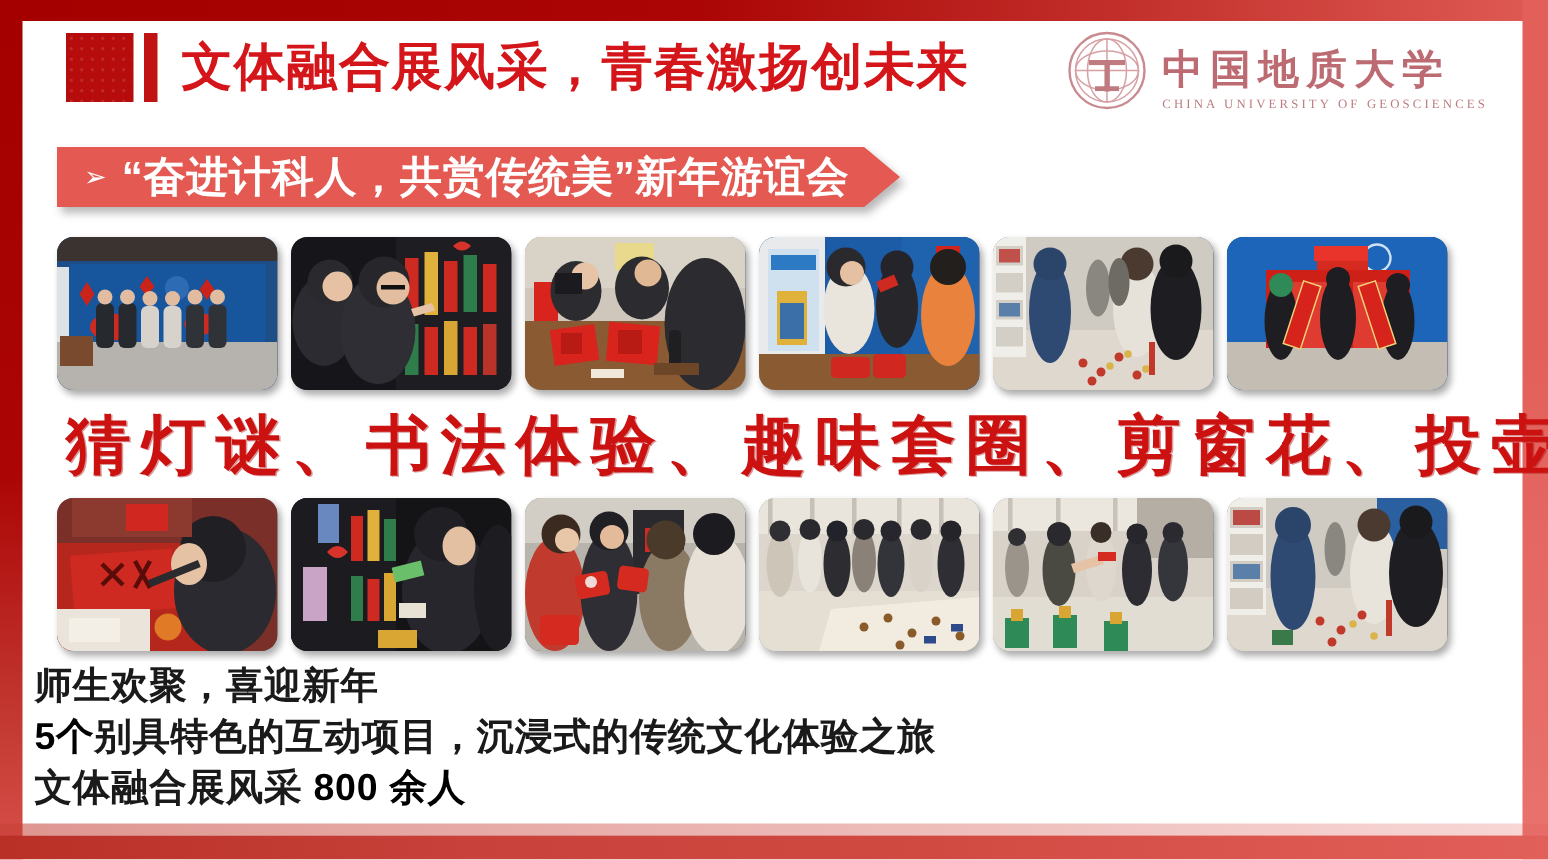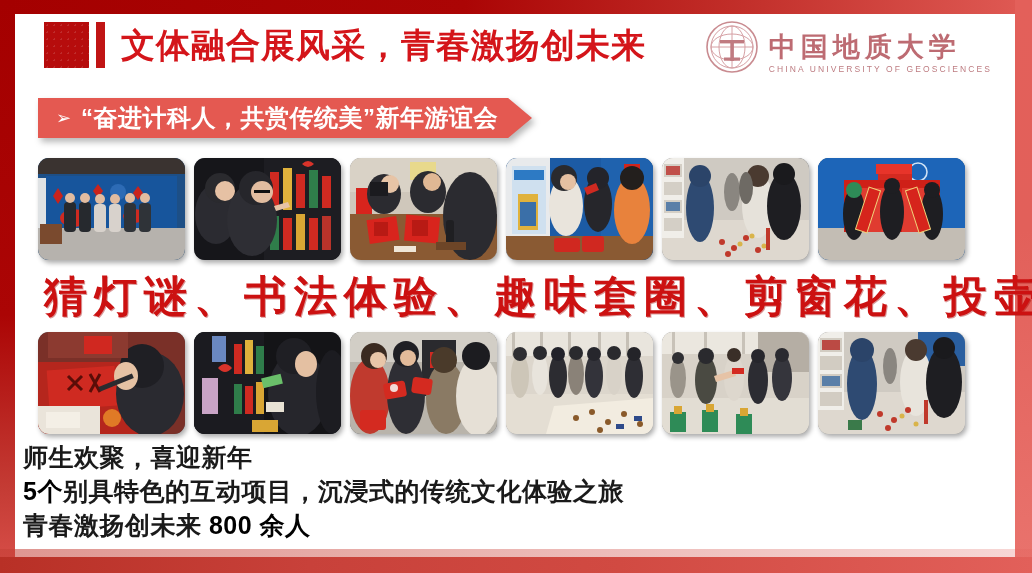--- a/index.html
+++ b/index.html
@@ -28,30 +28,30 @@
   .title-text{font-size:34px;font-weight:bold;color:#d4151a;letter-spacing:1px;
     white-space:nowrap;line-height:1;}
 
   
   .logo{position:absolute;right:40px;top:20px;display:flex;align-items:flex-end;}
   .logo-mark{width:54px;height:54px;margin-right:10px;flex:none;}
   .logo-words{display:flex;flex-direction:column;}
   .logo-cn{font-size:27px;color:#bd6b72;font-weight:bold;letter-spacing:5px;
     line-height:1.05;white-space:nowrap;font-family:"DejaVu Serif",serif;}
   .logo-en{font-size:8.5px;color:#bd7b80;letter-spacing:2.1px;margin-top:3px;
-    white-space:nowrap;font-family:Liberation Sans, sans-serif;}
+    white-space:nowrap;font-family:Liberation Serif, serif;}
 
   
   .ribbon-wrap{position:absolute;left:38px;top:98px;height:40px;
     filter:drop-shadow(3px 4px 3px rgba(0,0,0,.28));}
   .ribbon{position:relative;height:40px;background:#e45951;display:flex;align-items:center;
     padding:0 34px 0 18px;
     clip-path:polygon(0 0, calc(100% - 24px) 0, 100% 50%, calc(100% - 24px) 100%, 0 100%);}
   .ribbon-arrow{color:#fff;font-size:18px;margin-right:10px;line-height:1;}
-  .ribbon-text{color:#ffffff;font-size:24px;font-weight:bold;white-space:nowrap;
+  .ribbon-text{color:#ffffff;font-size:28px;font-weight:bold;white-space:nowrap;
     letter-spacing:.5px;}
 
   
   .photo-row{position:absolute;display:flex;gap:9px;}
   .row-top{left:38px;top:158px;}
   .row-bottom{left:38px;top:332px;}
   .photo{width:147px;height:102px;border-radius:11px;overflow:hidden;
     box-shadow:2px 3px 5px rgba(0,0,0,.33);position:relative;background:#5a5f66;}
   .photo svg{display:block;width:100%;height:100%;}
 
@@ -484,17 +484,17 @@
   </div>
 
   <div class="captions">
     <div class="cap-line">
       <span>师生欢聚，喜迎新年</span><span class="hl"></span><span></span>
     </div>
     <div class="cap-line">
       <span></span><span class="hl">5个</span><span>别具特色的互动项目，沉浸式的传统文化体验之旅</span>
     </div>
     <div class="cap-line">
-      <span>青春激扬创未来 </span><span class="hl">800 余人</span><span></span>
+      <span>文体融合展风采 </span><span class="hl">800 余人</span><span></span>
     </div>
   </div>
 
 </div>
 
 </body></html>

